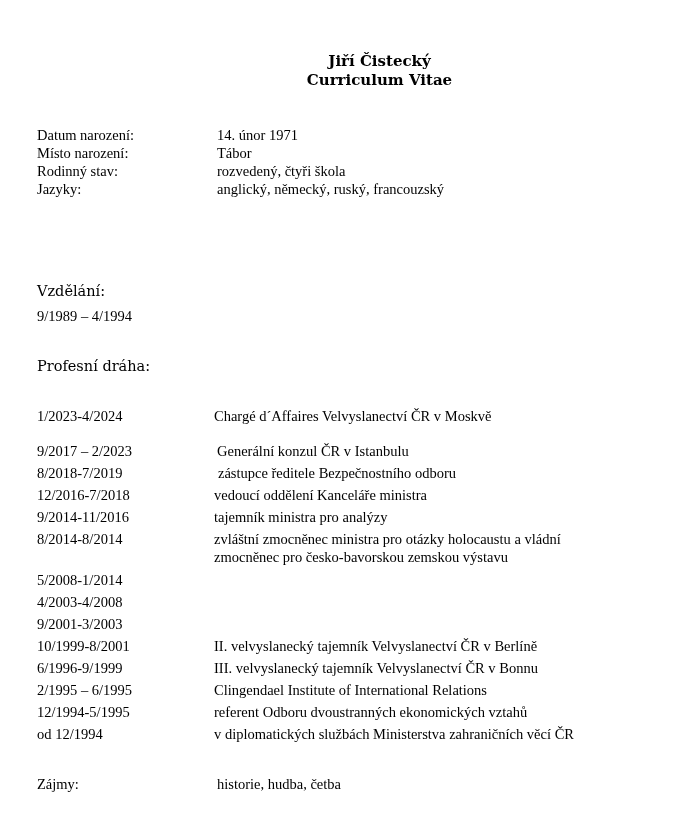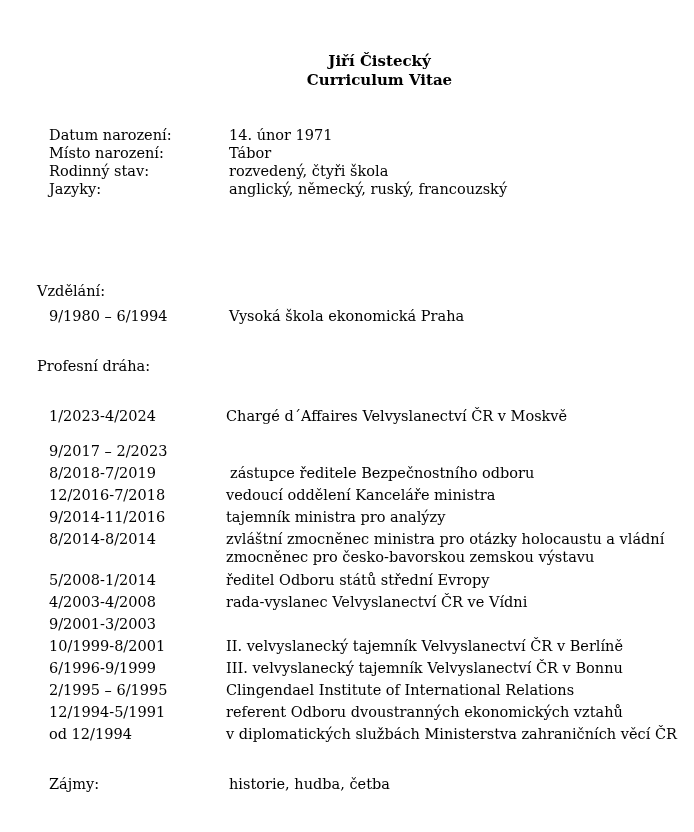--- a/index.html
+++ b/index.html
@@ -26,23 +26,24 @@
       font-weight: bold;
       font-size: 15px;
       line-height: 19px;
       padding-left: 65px;
       box-sizing: border-box;
       margin-top: 15px;
     }
     .title div { white-space: nowrap; }
     .row {
       position: absolute;
-      left: 12px;
+      left: 0;
       width: 576px;
       height: 18px;
+      font-family: Liberation Serif, serif;
     }
     .row .k { position: absolute; left: 37px; white-space: nowrap; }
     .row .v { position: absolute; white-space: nowrap; }
     .section-label { position: absolute; left: 37px; white-space: nowrap; }
   </style>
 </head>
 <body>
 
 <div class="title">
   <div>Jiří Čistecký</div>
@@ -64,34 +65,34 @@
   </div>
   <div class="row" style="top:180px">
     <span class="k">Jazyky:</span>
     <span class="v" style="left:217px">anglický, německý, ruský, francouzský</span>
   </div>
 </div>
 
 <div>
   <div class="section-label" style="top:282px">Vzdělání:</div>
   <div class="row" style="top:307px">
-    <span class="k">9/1980 – 6/1994</span>
-    <span class="v" style="left:217px">Vysoká škola ekonomická Praha</span>
+    <span class="k">9/1989 – 4/1994</span>
   </div>
 </div>
 
 <div>
   <div class="section-label" style="top:357px">Profesní dráha:</div>
 
   <div class="row" style="top:407px">
     <span class="k">1/2023-4/2024</span>
     <span class="v" style="left:214px">Chargé d´Affaires Velvyslanectví ČR v Moskvě</span>
   </div>
   <div class="row" style="top:442px">
     <span class="k">9/2017 – 2/2023</span>
+    <span class="v" style="left:217px">Generální konzul ČR v Istanbulu</span>
   </div>
   <div class="row" style="top:464px">
     <span class="k">8/2018-7/2019</span>
     <span class="v" style="left:218px">zástupce ředitele Bezpečnostního odboru</span>
   </div>
   <div class="row" style="top:486px">
     <span class="k">12/2016-7/2018</span>
     <span class="v" style="left:214px">vedoucí oddělení Kanceláře ministra</span>
   </div>
   <div class="row" style="top:508px">
@@ -100,43 +101,41 @@
   </div>
   <div class="row" style="top:530px">
     <span class="k">8/2014-8/2014</span>
     <span class="v" style="left:214px">zvláštní zmocněnec ministra pro otázky holocaustu a vládní</span>
   </div>
   <div class="row" style="top:548px">
     <span class="v" style="left:214px">zmocněnec pro česko-bavorskou zemskou výstavu</span>
   </div>
   <div class="row" style="top:571px">
     <span class="k">5/2008-1/2014</span>
-    <span class="v" style="left:214px">ředitel Odboru států střední Evropy</span>
   </div>
   <div class="row" style="top:593px">
     <span class="k">4/2003-4/2008</span>
-    <span class="v" style="left:214px">rada-vyslanec Velvyslanectví ČR ve Vídni</span>
   </div>
   <div class="row" style="top:615px">
     <span class="k">9/2001-3/2003</span>
   </div>
   <div class="row" style="top:637px">
     <span class="k">10/1999-8/2001</span>
     <span class="v" style="left:214px">II. velvyslanecký tajemník Velvyslanectví ČR v Berlíně</span>
   </div>
   <div class="row" style="top:659px">
     <span class="k">6/1996-9/1999</span>
     <span class="v" style="left:214px">III. velvyslanecký tajemník Velvyslanectví ČR v Bonnu</span>
   </div>
   <div class="row" style="top:681px">
     <span class="k">2/1995 – 6/1995</span>
     <span class="v" style="left:214px">Clingendael Institute of International Relations</span>
   </div>
   <div class="row" style="top:703px">
-    <span class="k">12/1994-5/1991</span>
+    <span class="k">12/1994-5/1995</span>
     <span class="v" style="left:214px">referent Odboru dvoustranných ekonomických vztahů</span>
   </div>
   <div class="row" style="top:725px">
     <span class="k">od 12/1994</span>
     <span class="v" style="left:214px">v diplomatických službách Ministerstva zahraničních věcí ČR</span>
   </div>
 </div>
 
 <div class="row" style="top:775px">
   <span class="k">Zájmy:</span>

